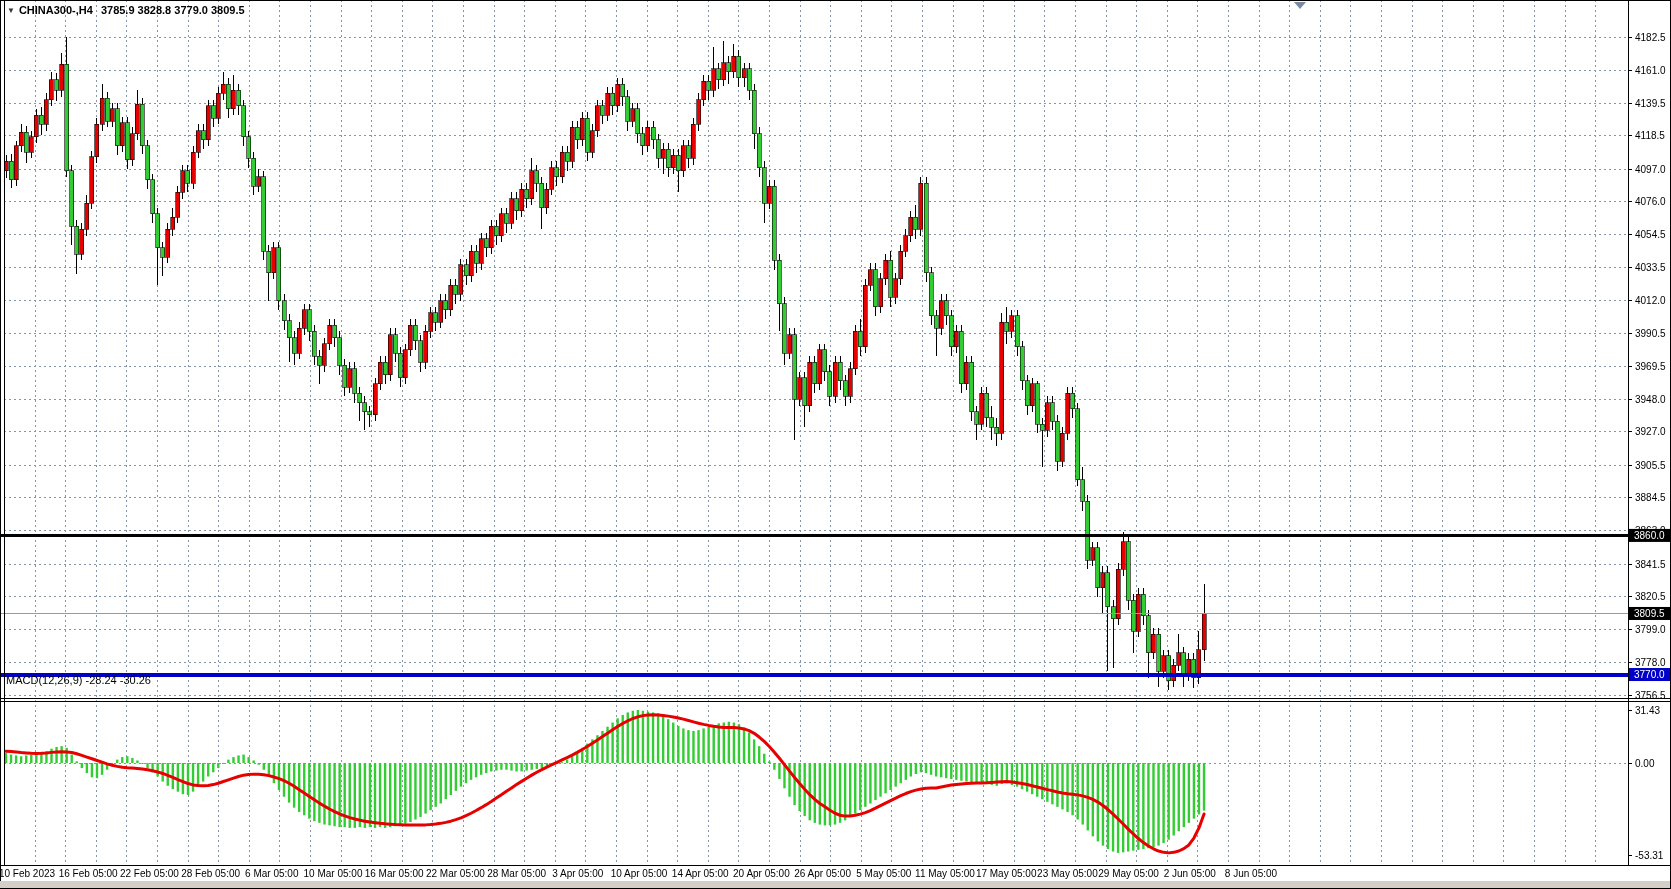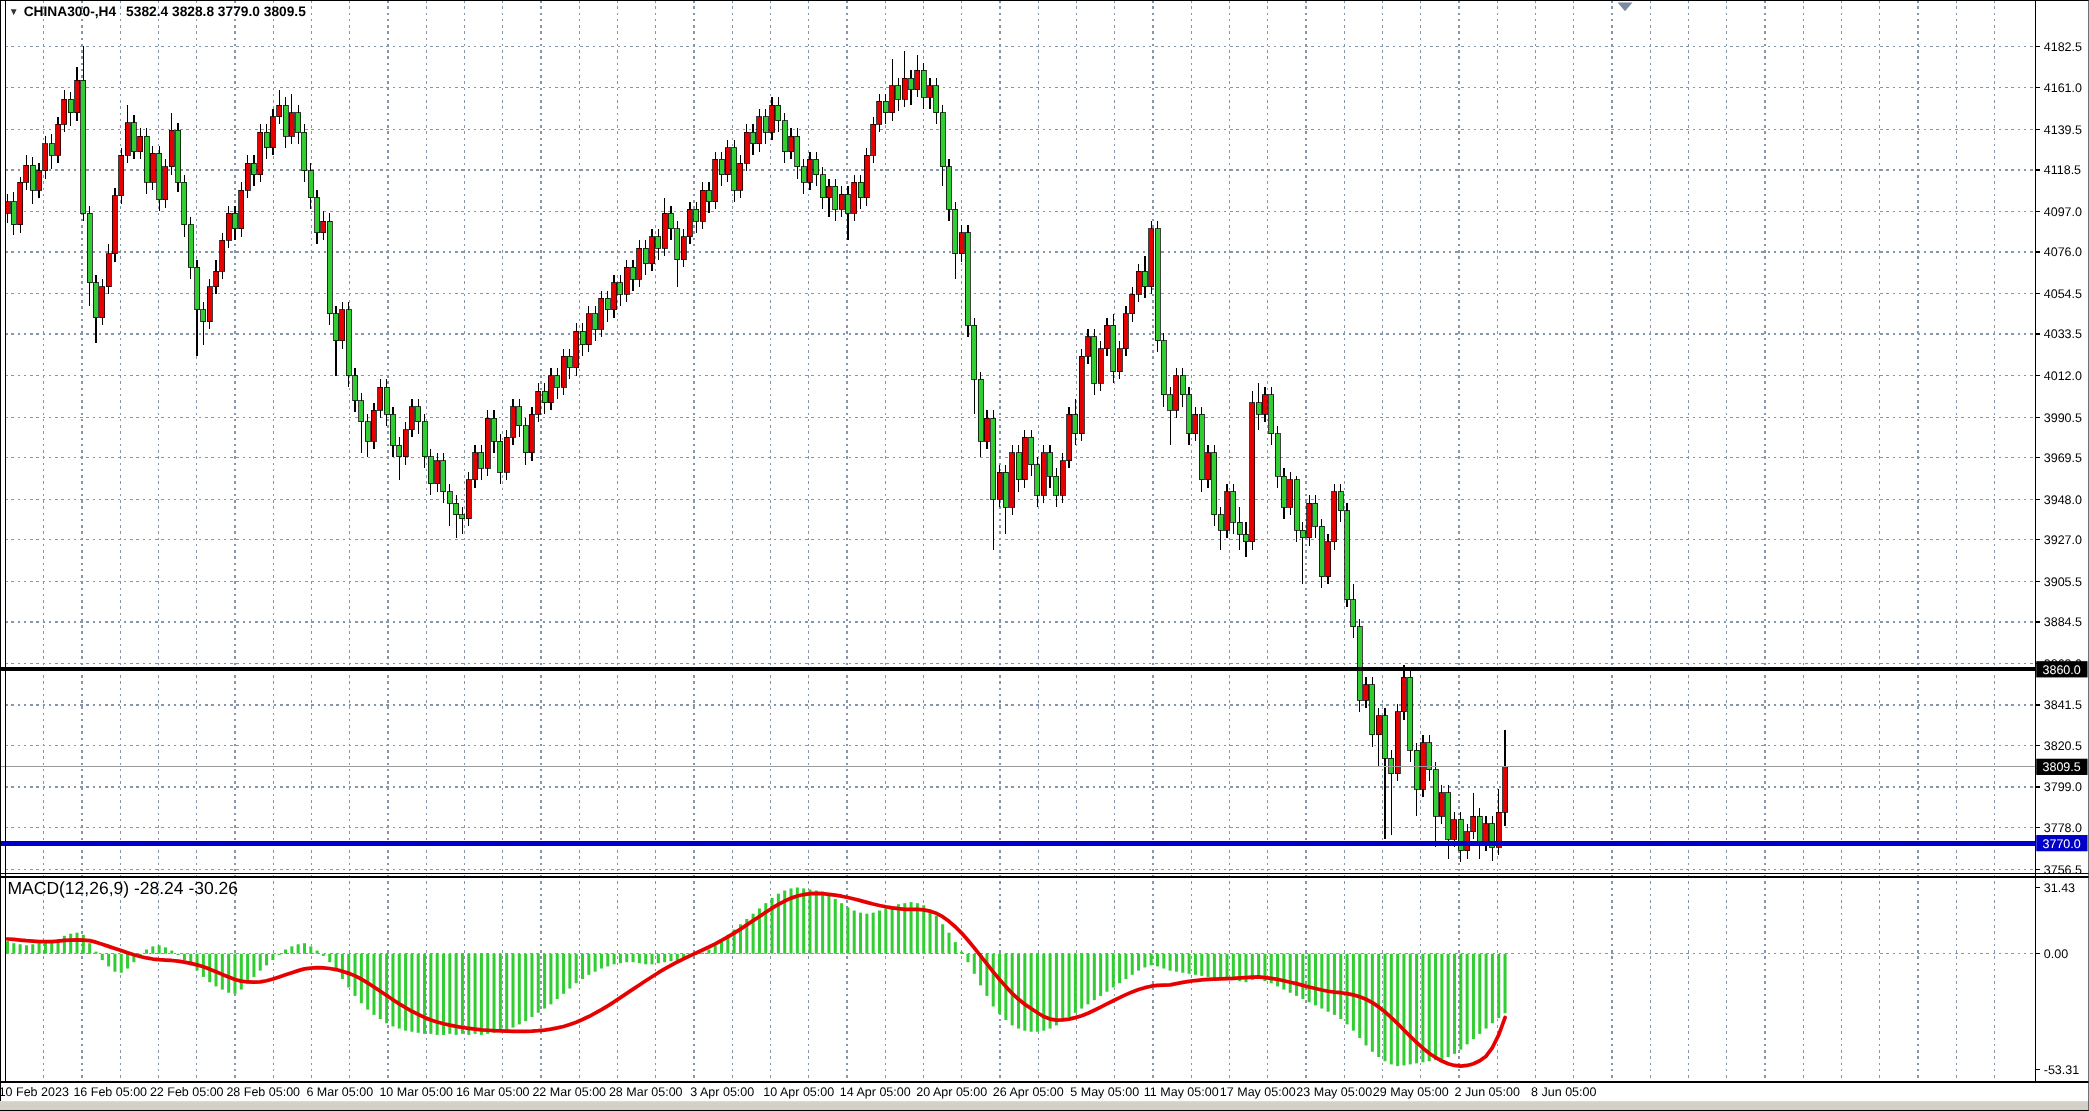--- a/index.html
+++ b/index.html
@@ -3,21 +3,21 @@
 <meta charset="utf-8">
 <style>
   html,body{margin:0;padding:0;background:#fff;}
   #app{position:relative;width:1671px;height:889px;background:#fff;overflow:hidden;
        font-family:"Liberation Sans",sans-serif;}
   #chart-svg{position:absolute;left:0;top:0;}
   .overlay{position:absolute;color:#000;white-space:nowrap;}
   #symbol-title{left:7px;top:4px;font-size:11px;font-weight:bold;}
   #symbol-title .dd{font-size:8px;color:#333;margin-right:4px;vertical-align:1px;}
   #symbol-title .ohlc{margin-left:8px;}
-  #macd-title{left:6px;top:702px;font-size:14px;}
+  #macd-title{left:6px;top:674px;font-size:11px;}
   text{font-family:"Liberation Sans",sans-serif;font-size:10px;fill:#000;}
 </style>
 </head>
 <body>
 
 <div id="app">
   <svg id="chart-svg" width="1671" height="889">
       <rect x="0" y="0" width="1671" height="889" fill="#FFFFFF"></rect>
       <g>
         <line x1="35" y1="0" x2="35" y2="865" stroke="#8496A8" stroke-width="1" stroke-dasharray="2 3" shape-rendering="crispEdges"></line>
@@ -909,20 +909,20 @@
         <text x="945" y="877" text-anchor="middle">11 May 05:00</text>
         <text x="1006.2" y="877" text-anchor="middle">17 May 05:00</text>
         <text x="1067.4" y="877" text-anchor="middle">23 May 05:00</text>
         <text x="1128.6000000000001" y="877" text-anchor="middle">29 May 05:00</text>
         <text x="1189.8" y="877" text-anchor="middle">2 Jun 05:00</text>
         <text x="1251" y="877" text-anchor="middle">8 Jun 05:00</text>
       </g>
     </svg>
 
   <div id="symbol-title" class="overlay">
-    <span class="dd">▼</span><span>CHINA300-,H4</span><span class="ohlc">5382.4 3828.8 3779.0 3809.5</span>
+    <span class="dd">▼</span><span>CHINA300-,H4</span><span class="ohlc">3785.9 3828.8 3779.0 3809.5</span>
   </div>
 
   <div id="macd-title" class="overlay">
     <span>MACD(12,26,9)</span>
     <span>-28.24 -30.26</span>
   </div>
 </div>
 
 </body></html>

